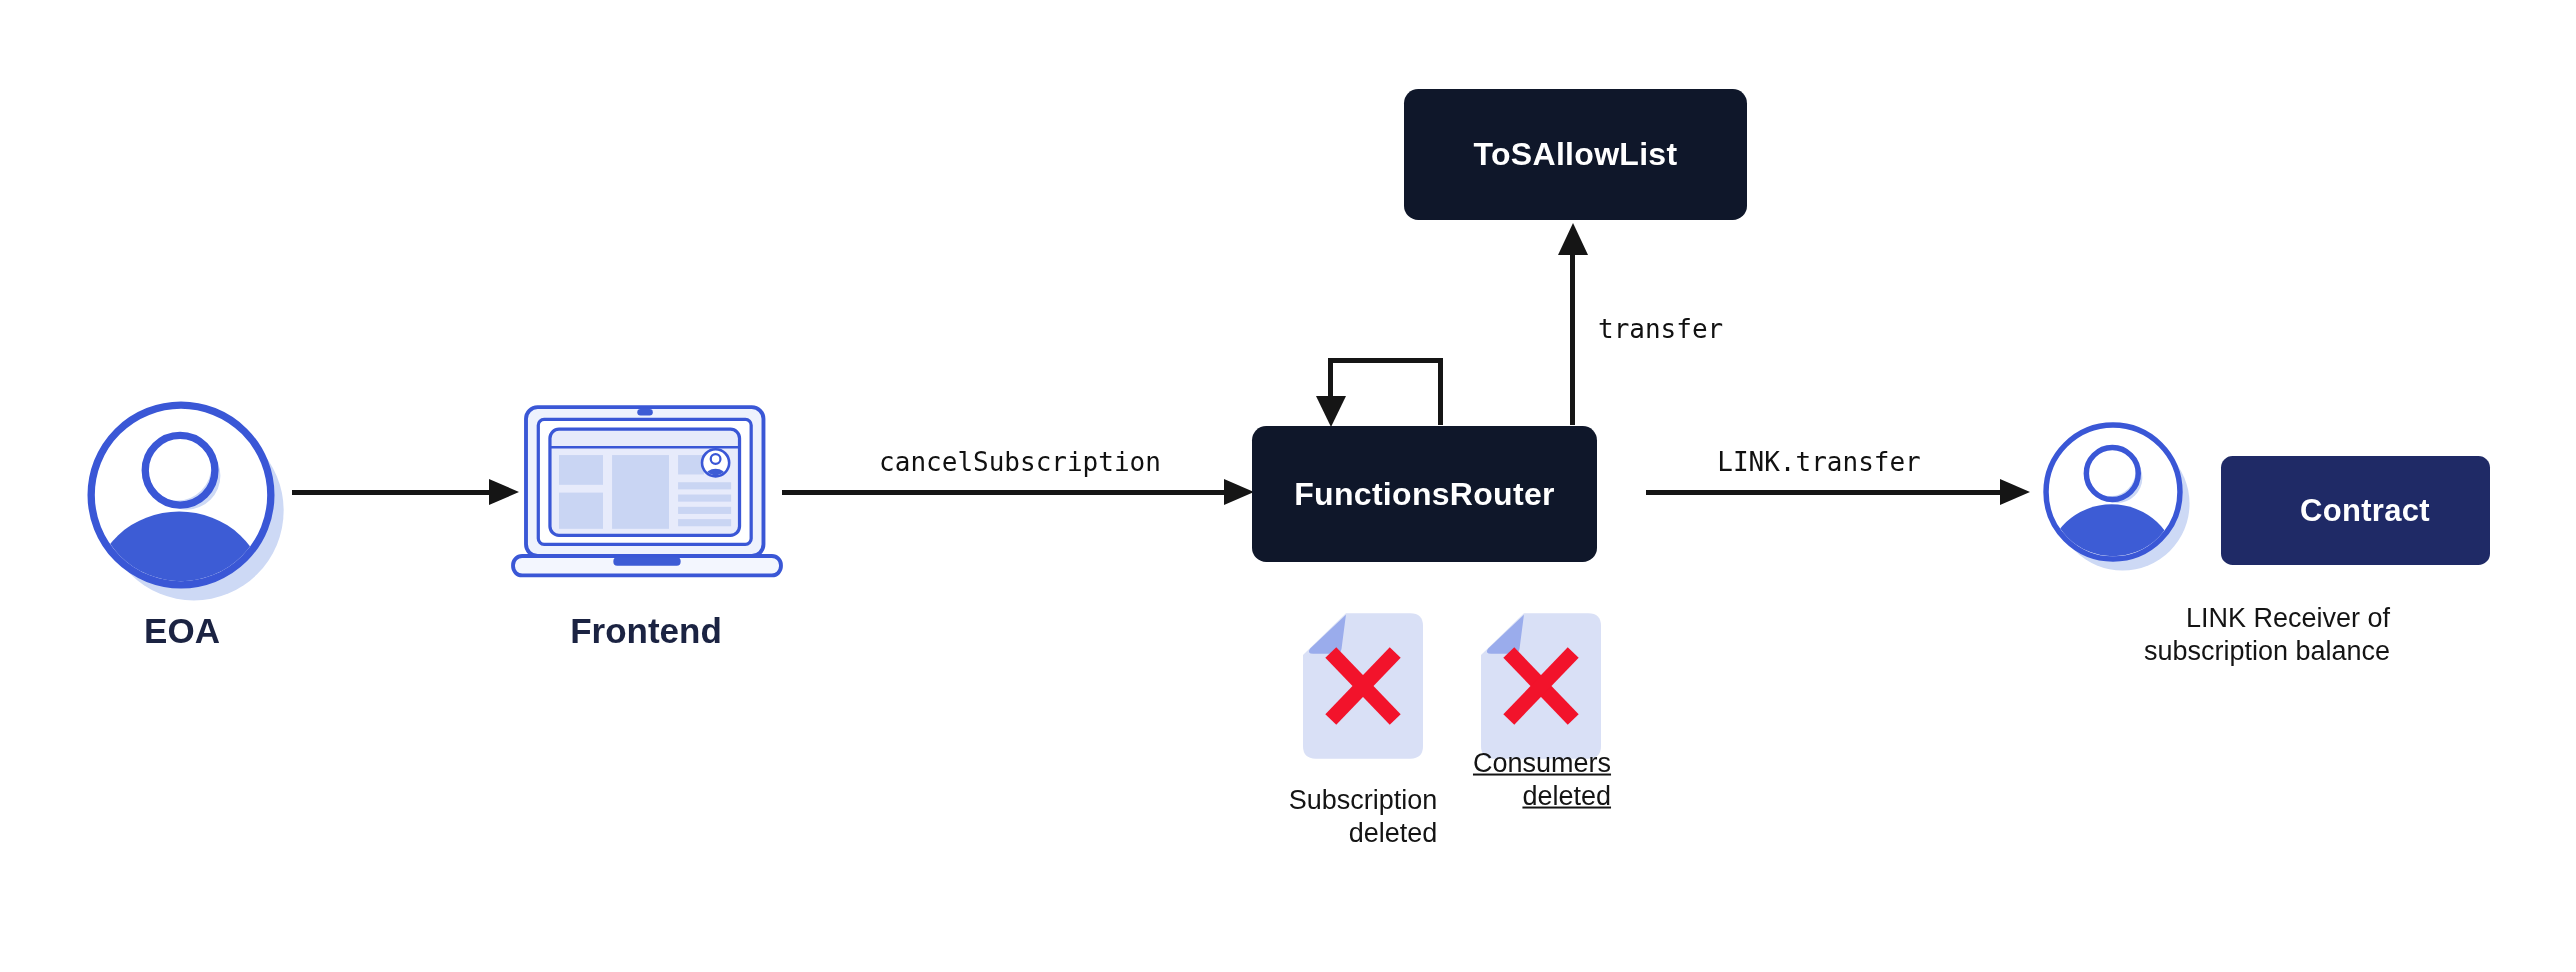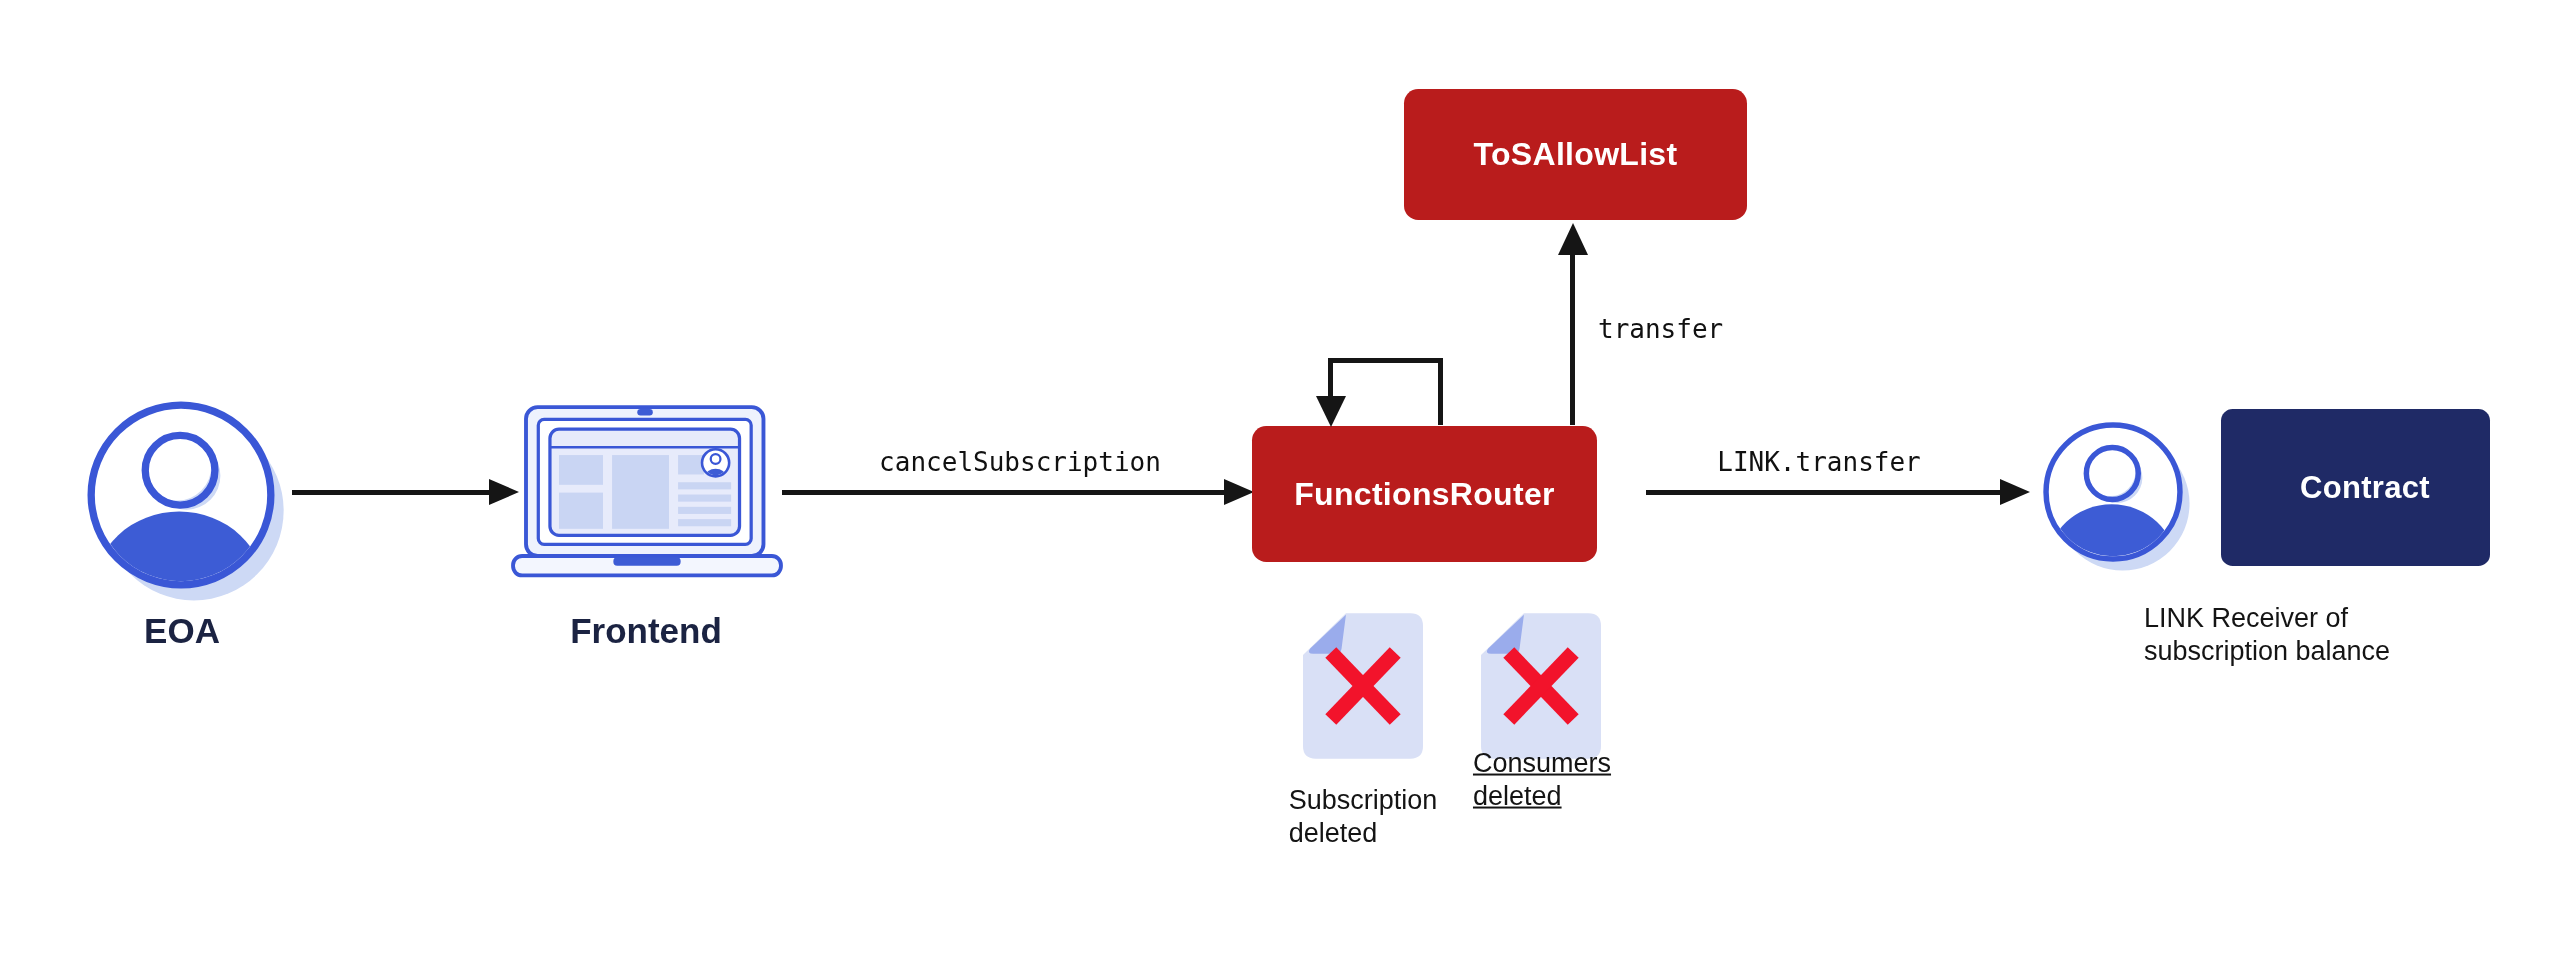--- a/index.html
+++ b/index.html
@@ -15,35 +15,35 @@
   .head-right { position:absolute; width:0; height:0;
     border-top:13.6px solid transparent; border-bottom:13.6px solid transparent;
     border-left:30px solid #151515; }
   .head-up { position:absolute; width:0; height:0;
     border-left:15px solid transparent; border-right:15px solid transparent;
     border-bottom:32px solid #151515; }
   .head-down { position:absolute; width:0; height:0;
     border-left:15px solid transparent; border-right:15px solid transparent;
     border-top:31px solid #151515; }
   
-  .slate-box { position:absolute; background:#b91c1c; border-radius:14.2px;
+  .slate-box { position:absolute; background:#0f172a; border-radius:14.2px;
     display:flex; align-items:center; justify-content:center;
     color:#ffffff; font-weight:bold; font-size:32px; letter-spacing:0.3px; }
   .navy-box { position:absolute; background:#1F2A66; border-radius:11.6px;
     display:flex; align-items:center; justify-content:center;
     color:#ffffff; font-weight:bold; font-size:31px; letter-spacing:0.3px; }
   
   .node-label { position:absolute; transform:translate(-50%,-50%);
     font-weight:bold; font-size:35px; color:#1B2342; white-space:nowrap; }
   .mono-label { position:absolute; transform:translate(-50%,-50%);
     font-family:"DejaVu Sans Mono", monospace; font-size:26px; color:#111111;
     white-space:nowrap; text-align:center; line-height:1.3; }
   .mono-label.left-anchor { transform:translate(0,-50%); }
   .caption { position:absolute; transform:translate(-50%,-50%);
-    font-size:27px; color:#141414; text-align:left; line-height:1.24; white-space:nowrap; }
+    font-size:27px; color:#141414; text-align:right; line-height:1.24; white-space:nowrap; }
 </style>
 </head>
 <body>
 
 <div class="canvas">
 
   <svg class="abs" style="left:71px; top:385px;" width="220" height="220" viewBox="0 0 240 240">
     <circle cx="134" cy="137" r="98" fill="#CDD9F5"></circle>
     <circle cx="120" cy="120" r="98" fill="#ffffff" stroke="#3A57D6" stroke-width="8"></circle>
     <clipPath id="clip-eoa">
@@ -124,21 +124,21 @@
       <circle cx="116" cy="89" r="37" fill="#ffffff"></circle>
       <circle cx="119" cy="93" r="38" fill="none" stroke="#3A57D6" stroke-width="8"></circle>
       <ellipse cx="118" cy="226" rx="94" ry="88" fill="#3D5CD5"></ellipse>
     </g>
   </svg>
   <div class="caption" style="left:2267px; top:635px;">
     <span>LINK Receiver of</span><br>
     <span>subscription balance</span>
   </div>
 
-  <div class="navy-box" style="left:2221px; top:409px; width:269px; height:157px;padding-left:19px;">
+  <div class="navy-box" style="left:2221px; top:456px; width:269px; height:109px;padding-left:19px;">
     <span>Contract</span>
   </div>
 
   <svg class="abs" style="left:1303px; top:613px;" width="120" height="146" viewBox="0 0 190 230">
     <path d="M 68 0 H 170 Q 190 0 190 20 V 210 Q 190 230 170 230 H 20 Q 0 230 0 210 V 66 Z" fill="#D9E0F6"></path>
     <path d="M 68 2 L 61 56 Q 60 64 52 64 L 16 64 Q 6 64 11 56 Z" fill="#9AACEC"></path>
     <line x1="44" y1="62" x2="146" y2="168" stroke="#F2132B" stroke-width="24"></line>
     <line x1="146" y1="62" x2="44" y2="168" stroke="#F2132B" stroke-width="24"></line>
   </svg>
   <div class="caption" style="left:1363px; top:817px;">

